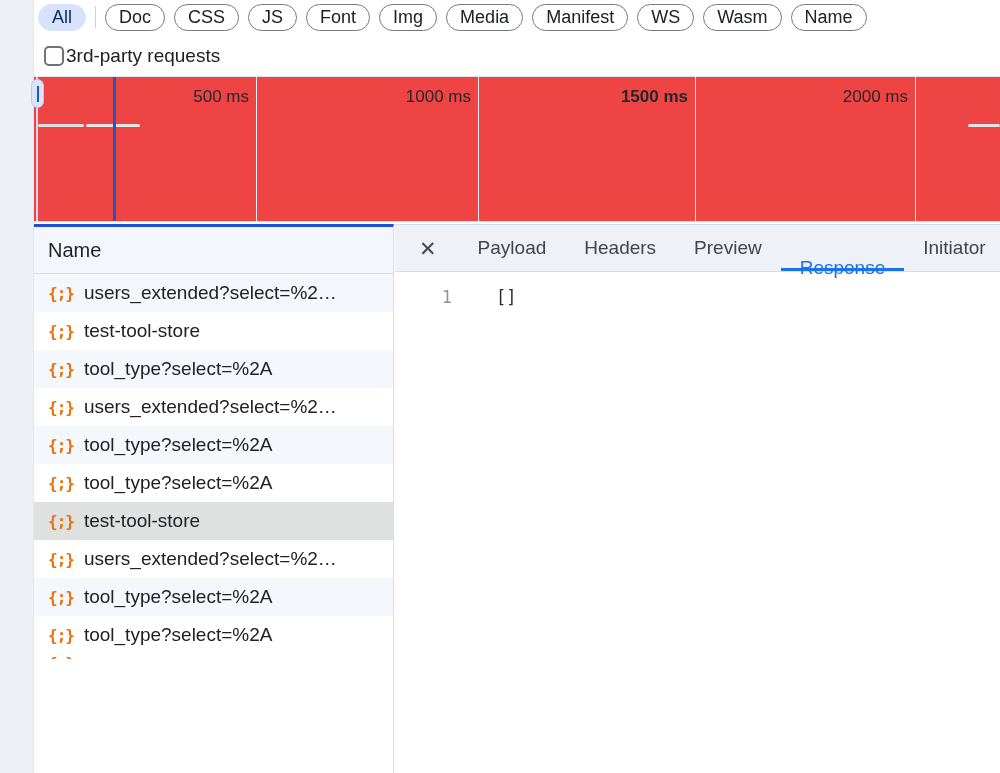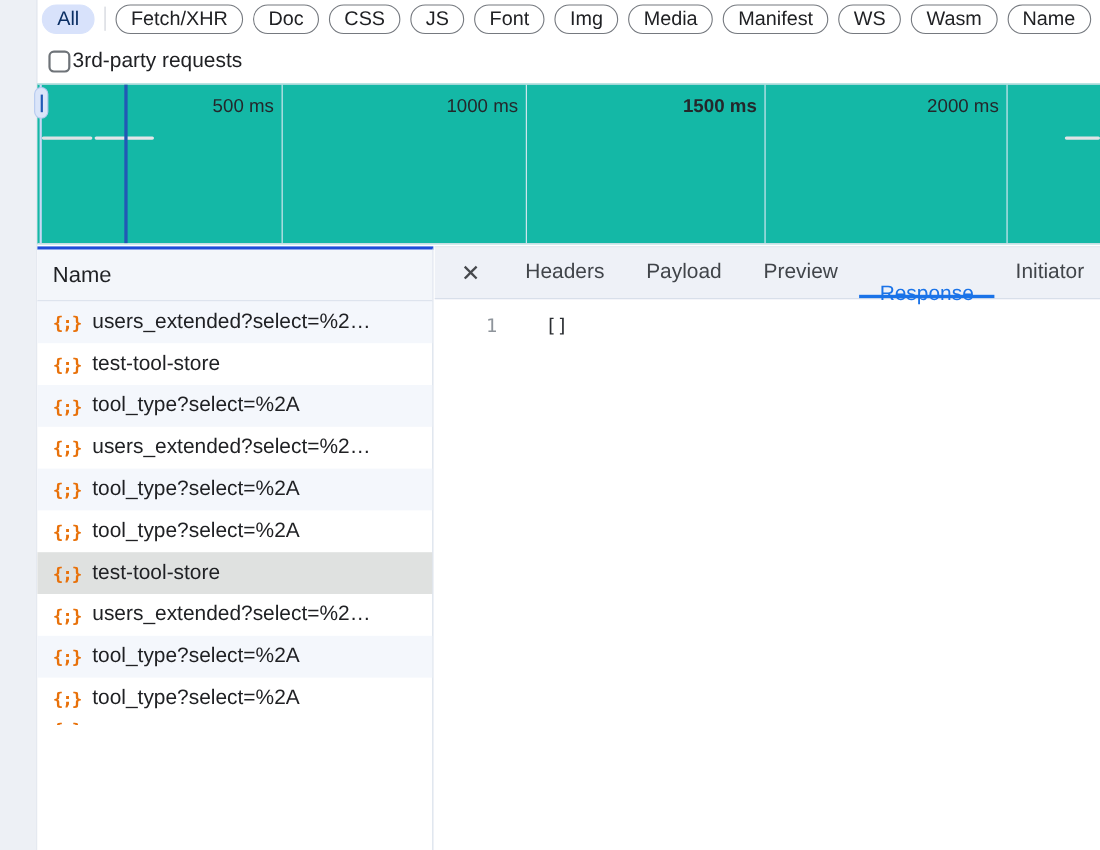--- a/index.html
+++ b/index.html
@@ -38,21 +38,21 @@
   }
   .checkbox {
     width:20px; height:20px; border:2px solid #6e7378; border-radius:5px;
     background:#fff;
   }
   .checkbox-label { font-size:19px; color:#202124; }
 
   
   .overview {
     position:absolute; left:34px; top:76px; width:966px; height:146px;
-    background:#14b8a6; border-top:1px solid #e0e5ee; border-bottom:1px solid #dce2ec;
+    background:#ef4444; border-top:1px solid #e0e5ee; border-bottom:1px solid #dce2ec;
   }
   .gridline { position:absolute; top:0; bottom:0; width:1px; background:#e2eaf5; }
   .gl-1 { left:222px; } .gl-2 { left:444px; } .gl-3 { left:661px; } .gl-4 { left:881px; }
   .tick {
     position:absolute; top:10px; width:150px; text-align:right;
     font-size:17px; color:#24272b;
   }
   .tk-1 { left:65px; } .tk-2 { left:287px; } .tk-3 { left:504px;font-weight:bold; } .tk-4 { left:724px; }
   .sel-edge { position:absolute; left:2px; top:0; bottom:0; width:2px; background:#c8d8f6; }
   .grip {
@@ -120,21 +120,20 @@
   .line-code { margin-left:44px; color:#2a2d31; }
 </style>
 </head>
 <body>
 
 <div class="left-strip"></div>
 
 <div class="filter-row">
   <span class="pill selected">All</span>
   <span class="pill-divider"></span>
-  <span class="pill">Fetch/XHR</span>
   <span class="pill">Doc</span>
   <span class="pill">CSS</span>
   <span class="pill">JS</span>
   <span class="pill">Font</span>
   <span class="pill">Img</span>
   <span class="pill">Media</span>
   <span class="pill">Manifest</span>
   <span class="pill">WS</span>
   <span class="pill">Wasm</span>
   <span class="pill">Name</span>
@@ -209,22 +208,22 @@
     <span>tool_type?select=%2A</span>
   </div>
   <div class="row-sliver">
     <span class="json-icon">{;}</span>
   </div>
 </div>
 
 <div class="details-panel">
   <div class="tab-bar">
     <span class="close-x">✕</span>
+    <span class="tab">Payload</span>
     <span class="tab">Headers</span>
-    <span class="tab">Payload</span>
     <span class="tab">Preview</span>
     <span class="tab active">Response</span>
     <span class="tab">Initiator</span>
   </div>
   <div class="response-line">
     <span class="line-gutter">1</span>
     <span class="line-code">[]</span>
   </div>
 </div>
 

